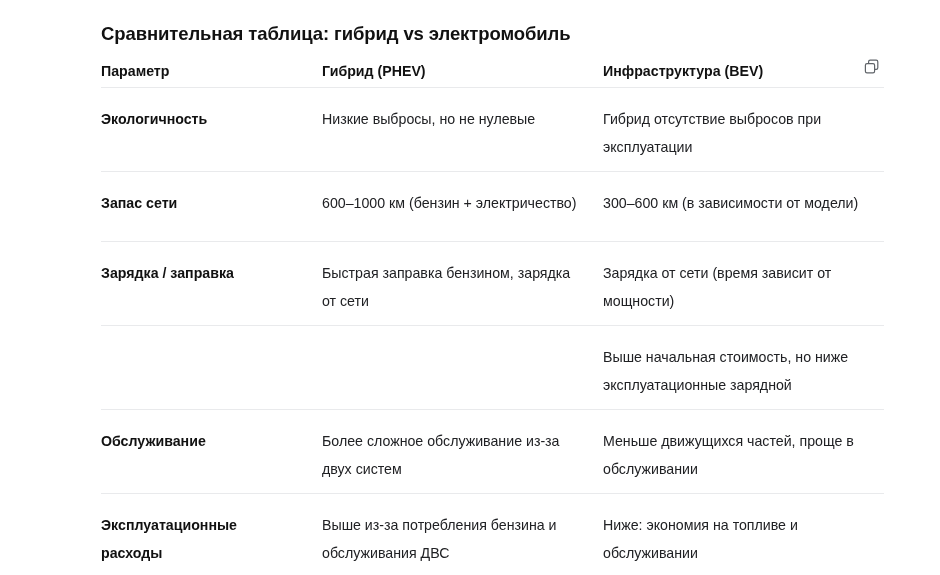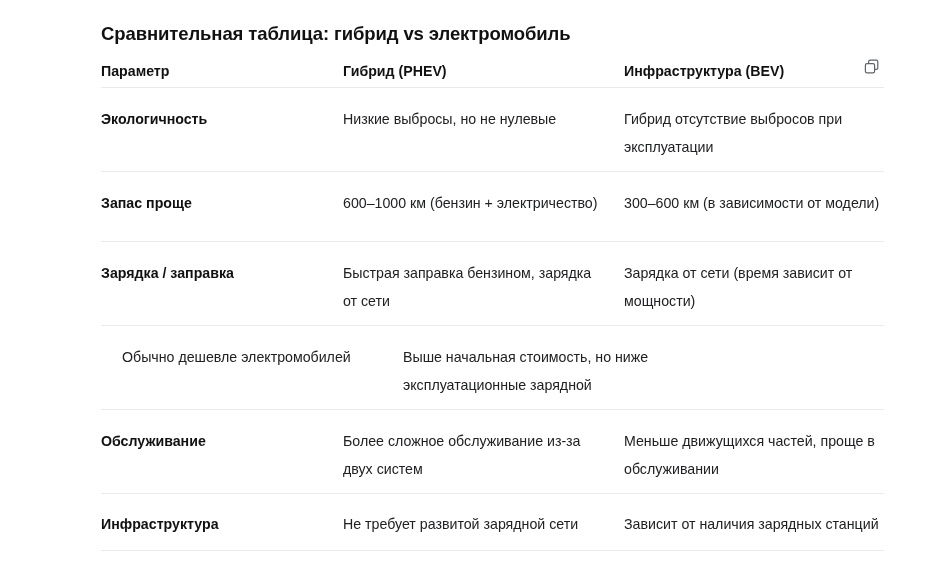--- a/index.html
+++ b/index.html
@@ -49,20 +49,21 @@
     border-top: 1px solid #e9eaec;
   }
   .row.header {
     height: 30px;
     padding-top: 4px;
   }
   .row.body {
     min-height: 70px;
     padding-top: 17px;
     padding-bottom: 10px;
+    justify-content: flex-end;
   }
   .row.body.short {
     min-height: 46px;
     padding-top: 16px;
     padding-bottom: 12px;
   }
   .cell {
     box-sizing: border-box;
     font-size: 14.2px;
     line-height: 28px;
@@ -72,21 +73,20 @@
     width: 221px;
     flex: 0 0 221px;
     font-weight: bold;
     color: #111111;
   }
   .col-a {
     width: 281px;
     flex: 0 0 281px;
     color: #202124;
     font-weight: normal;
-    margin-left: 21px;
   }
   .col-b {
     width: 281px;
     flex: 0 0 281px;
     color: #202124;
     font-weight: normal;
     padding-right: 8px;
   }
   .row.header .cell {
     font-weight: bold;
@@ -129,47 +129,41 @@
       </span>
     </div>
 
     <div class="row body">
       <div class="cell col-param">Экологичность</div>
       <div class="cell col-a">Низкие выбросы, но не нулевые</div>
       <div class="cell col-b">Гибрид отсутствие выбросов при эксплуатации</div>
     </div>
 
     <div class="row body">
-      <div class="cell col-param">Запас проще</div>
+      <div class="cell col-param">Запас сети</div>
       <div class="cell col-a">600–1000 км (бензин + электричество)</div>
       <div class="cell col-b">300–600 км (в зависимости от модели)</div>
     </div>
 
     <div class="row body">
       <div class="cell col-param">Зарядка / заправка</div>
       <div class="cell col-a">Быстрая заправка бензином, зарядка от сети</div>
       <div class="cell col-b">Зарядка от сети (время зависит от мощности)</div>
     </div>
 
     <div class="row body">
-      <div class="cell col-a">Обычно дешевле электромобилей</div>
       <div class="cell col-b">Выше начальная стоимость, но ниже эксплуатационные зарядной</div>
     </div>
 
     <div class="row body">
       <div class="cell col-param">Обслуживание</div>
       <div class="cell col-a">Более сложное обслуживание из-за двух систем</div>
       <div class="cell col-b">Меньше движущихся частей, проще в обслуживании</div>
     </div>
 
-    <div class="row body short">
-      <div class="cell col-param">Инфраструктура</div>
-      <div class="cell col-a">Не требует развитой зарядной сети</div>
-      <div class="cell col-b">Зависит от наличия зарядных станций</div>
-    </div>
 
     <div class="row body">
       <div class="cell col-param">Эксплуатационные расходы</div>
       <div class="cell col-a">Выше из-за потребления бензина и обслуживания ДВС</div>
       <div class="cell col-b">Ниже: экономия на топливе и обслуживании</div>
     </div>
 
   </div>
 </div>
 

